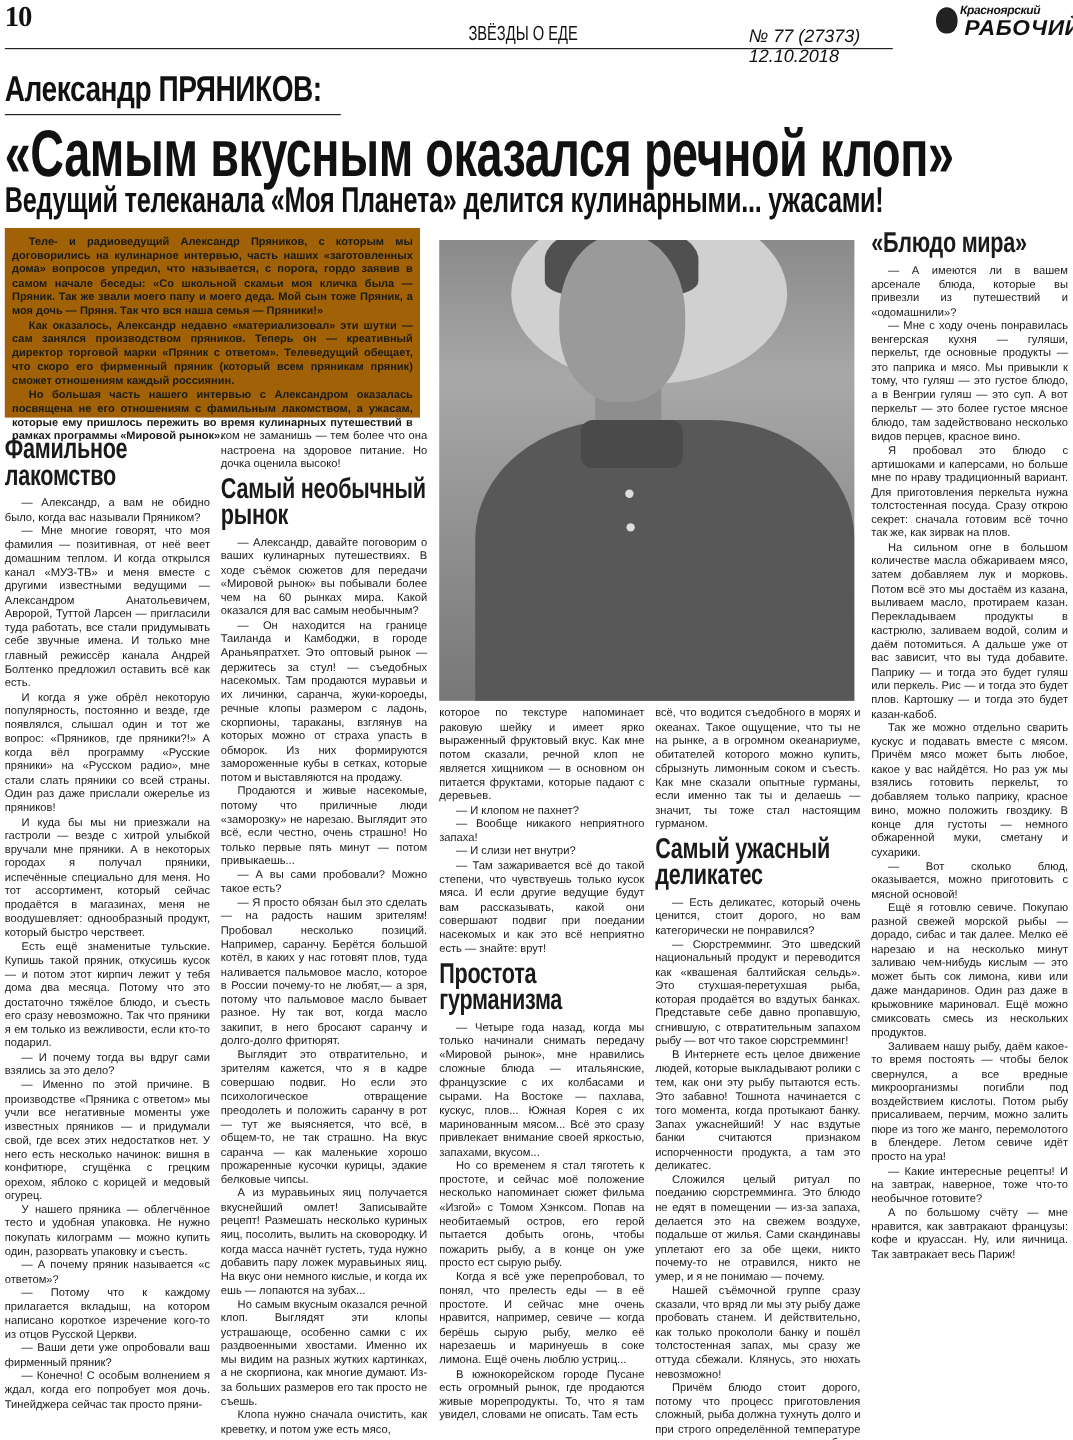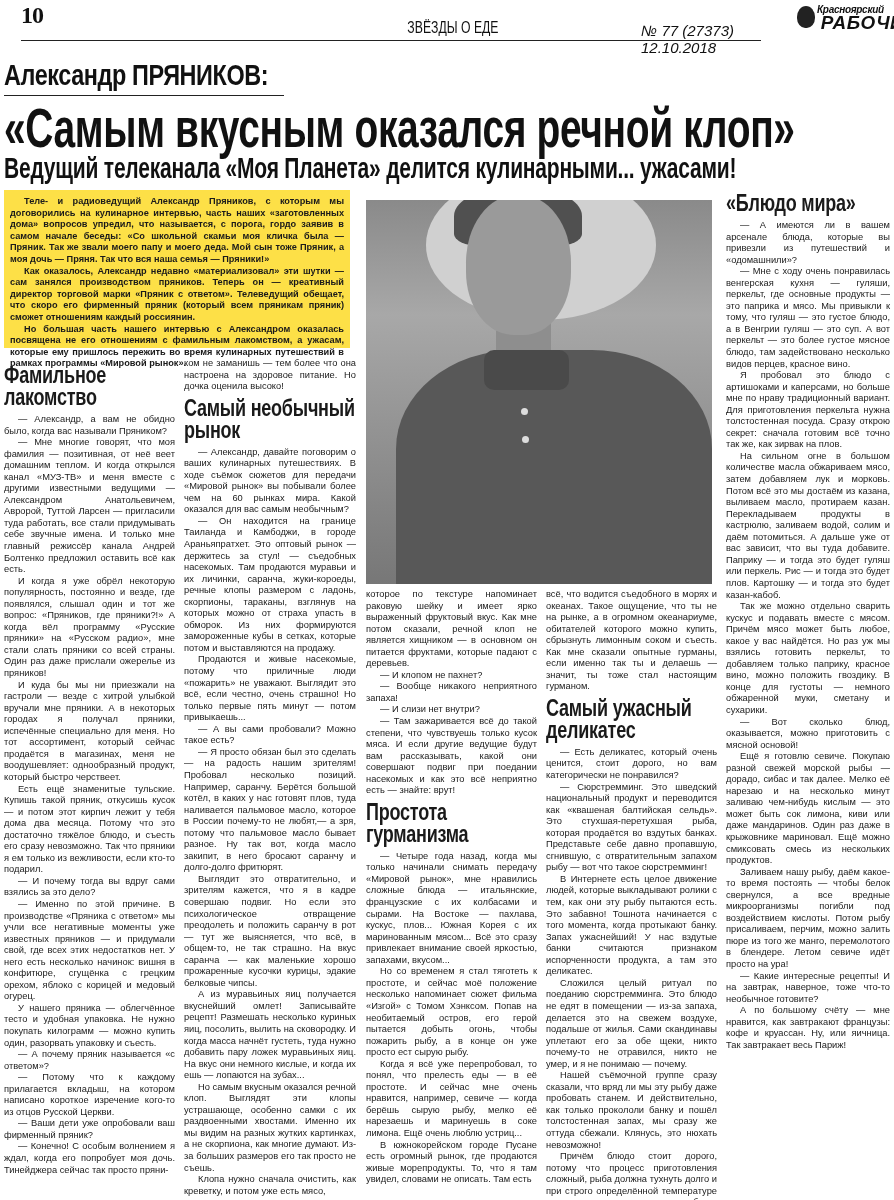--- a/index.html
+++ b/index.html
@@ -1,31 +1,31 @@
 <!DOCTYPE html>
 <html><head>
 <meta charset="utf-8">
 <style>
 *{box-sizing:border-box;margin:0;padding:0}
 html,body{width:894px;height:1200px;background:#fff;overflow:hidden}
 body{font-family:"Liberation Sans",sans-serif;color:#111;position:relative}
-.masthead{position:absolute;left:17px;top:0;width:748px;height:46px}
+.masthead{position:absolute;left:0;top:0;width:748px;height:46px}
 .page-num{position:absolute;left:4px;top:2px;font-family:"Liberation Serif",serif;font-weight:bold;font-size:24px;letter-spacing:-1px}
 .rubric-line{position:absolute;left:4px;right:4px;top:40px;border-top:1px solid #222}
 .rubric{position:absolute;left:386px;top:18px;background:#fff;padding:0 6px;font-family:"Liberation Sans Narrow","Liberation Sans",sans-serif;font-size:17px;letter-spacing:0px;transform:scaleX(0.72);transform-origin:left;font-weight:normal}
 .issue{position:absolute;left:624px;top:22px;font-size:15px;font-style:italic}
 .logo{position:absolute;left:780px;top:4px;width:114px;height:32px}
 .logo .emblem{position:absolute;left:0;top:2px;width:18px;height:22px;border-radius:50% 50% 45% 45%;background:#222}
 .logo .l1{position:absolute;left:20px;top:0;font-size:10px;font-style:italic;font-weight:bold;letter-spacing:-0.3px}
 .logo .l2{position:absolute;left:26px;top:9px;font-size:18px;font-style:italic;font-weight:bold;letter-spacing:0.5px;transform:scaleX(1.05)}
 .h-author{position:absolute;left:4px;top:58px;font-size:30px;font-weight:bold;transform:scaleX(0.78);transform-origin:left;letter-spacing:-0.5px;white-space:nowrap}
 .h-author-line{position:absolute;left:4px;top:95px;width:280px;border-top:1px solid #222}
 .h-main{position:absolute;left:4px;top:98px;font-size:55px;font-weight:bold;transform:scaleX(0.708);transform-origin:left;white-space:nowrap;letter-spacing:-0.5px;line-height:60px}
 .h-sub{position:absolute;left:4px;top:150px;font-size:30px;font-weight:bold;transform:scaleX(0.70);transform-origin:left;white-space:nowrap;letter-spacing:-0.3px;line-height:36px}
-.lead{position:absolute;left:4px;top:190px;width:346px;height:158px;background:#fde047;padding:6px 6px 4px 6px;font-size:9.2px;font-weight:bold;line-height:11.6px;text-align:justify;color:#1a1a1a}
+.lead{position:absolute;left:4px;top:190px;width:346px;height:158px;background:#a16207;padding:6px 6px 4px 6px;font-size:9.2px;font-weight:bold;line-height:11.6px;text-align:justify;color:#1a1a1a}
 .lead p{text-indent:14px}
 .col{position:absolute;font-size:9.3px;line-height:11.55px;text-align:justify;color:#1a1a1a}
 .col p{text-indent:14px}
 .col p.q{font-weight:normal}
 .col h2{font-size:24px;font-weight:bold;line-height:22px;transform:scaleX(0.75);transform-origin:left;width:140%;margin:4px 0 6px 0;text-align:left;letter-spacing:-0.3px}
 .c1{left:4px;top:360px;width:171px}
 .c2{left:184px;top:358px;width:172px}
 .c3{left:366px;top:589px;width:171px}
 .c4{left:546px;top:589px;width:171px}
 .c5{left:726px;top:192px;width:164px}
@@ -89,21 +89,21 @@
     <p class="q">— А почему пряник называется «с ответом»?</p>
     <p>— Потому что к каждому прилагается вкладыш, на котором написано короткое изречение кого-то из отцов Русской Церкви.</p>
     <p class="q">— Ваши дети уже опробовали ваш фирменный пряник?</p>
     <p>— Конечно! С особым волнением я ждал, когда его попробует моя дочь. Тинейджера сейчас так просто пряни-</p>
   </div>
 <div class="col c2">
     <p style="text-indent: 0px;">ком не заманишь — тем более что она настроена на здоровое питание. Но дочка оценила высоко!</p>
     <h2>Самый необычный рынок</h2>
     <p>— Александр, давайте поговорим о ваших кулинарных путешествиях. В ходе съёмок сюжетов для передачи «Мировой рынок» вы побывали более чем на 60 рынках мира. Какой оказался для вас самым необычным?</p>
     <p>— Он находится на границе Таиланда и Камбоджи, в городе Араньяпратхет. Это оптовый рынок — держитесь за стул! — съедобных насекомых. Там продаются муравьи и их личинки, саранча, жуки-короеды, речные клопы размером с ладонь, скорпионы, тараканы, взглянув на которых можно от страха упасть в обморок. Из них формируются замороженные кубы в сетках, которые потом и выставляются на продажу.</p>
-    <p>Продаются и живые насекомые, потому что приличные люди «пожарить» не уважают. Выглядит это всё, если честно, очень страшно! Но только первые пять минут — потом привыкаешь...</p>
+    <p>Продаются и живые насекомые, потому что приличные люди «заморозку» не нарезаю. Выглядит это всё, если честно, очень страшно! Но только первые пять минут — потом привыкаешь...</p>
     <p class="q">— А вы сами пробовали? Можно такое есть?</p>
     <p>— Я просто обязан был это сделать — на радость нашим зрителям! Пробовал несколько позиций. Например, саранчу. Берётся большой котёл, в каких у нас готовят плов, туда наливается пальмовое масло, которое в России почему-то не любят,— а зря, потому что пальмовое масло бывает разное. Ну так вот, когда масло закипит, в него бросают саранчу и долго-долго фритюрят.</p>
     <p>Выглядит это отвратительно, и зрителям кажется, что я в кадре совершаю подвиг. Но если это психологическое отвращение преодолеть и положить саранчу в рот — тут же выясняется, что всё, в общем-то, не так страшно. На вкус саранча — как маленькие хорошо прожаренные кусочки курицы, эдакие белковые чипсы.</p>
     <p>А из муравьиных яиц получается вкуснейший омлет! Записывайте рецепт! Размешать несколько куриных яиц, посолить, вылить на сковородку. И когда масса начнёт густеть, туда нужно добавить пару ложек муравьиных яиц. На вкус они немного кислые, и когда их ешь — лопаются на зубах...</p>
     <p>Но самым вкусным оказался речной клоп. Выглядят эти клопы устрашающе, особенно самки с их раздвоенными хвостами. Именно их мы видим на разных жутких картинках, а не скорпиона, как многие думают. Из-за больших размеров его так просто не съешь.</p>
     <p>Клопа нужно сначала очистить, как креветку, и потом уже есть мясо,</p>
   </div>
 <div class="col c3">
     <p style="text-indent: 0px;">которое по текстуре напоминает раковую шейку и имеет ярко выраженный фруктовый вкус. Как мне потом сказали, речной клоп не является хищником — в основном он питается фруктами, которые падают с деревьев.</p>
     <p class="q">— И клопом не пахнет?</p>

